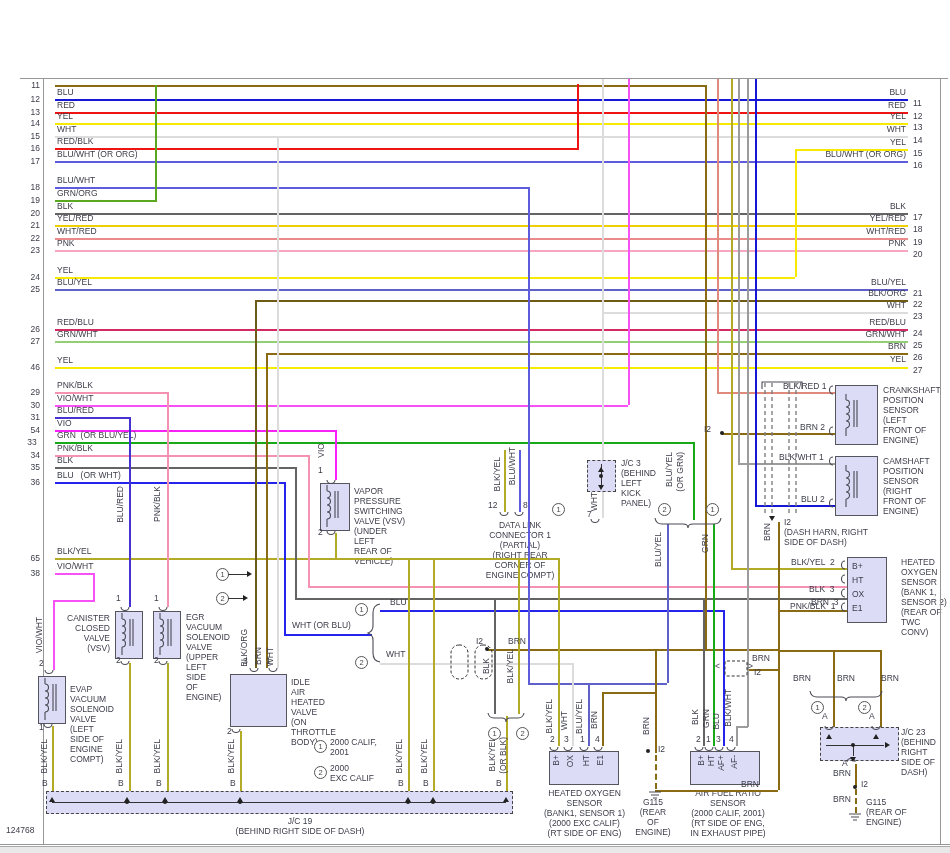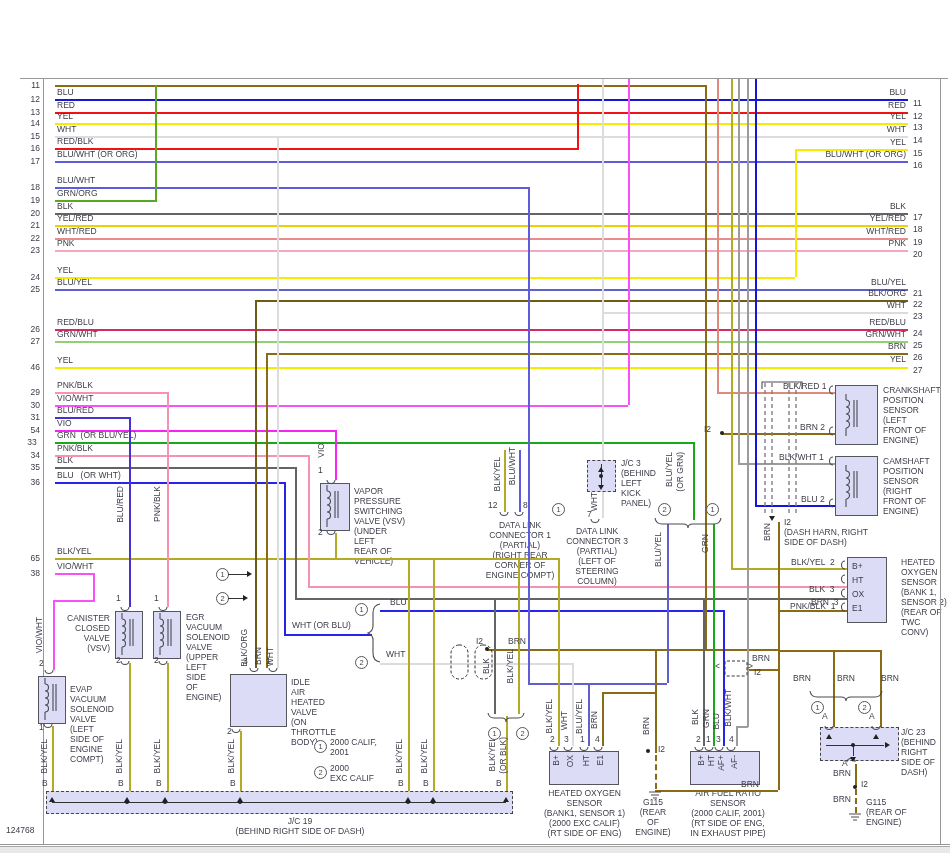--- a/index.html
+++ b/index.html
@@ -65,26 +65,20 @@
 CONNECTOR 1
 (PARTIAL)
 (RIGHT REAR
 CORNER OF
 ENGINE COMPT)</div>
     <div class="blk" style="left:621px;top:458px;">J/C 3
 (BEHIND
 LEFT
 KICK
 PANEL)</div>
-    <div class="blk" style="left:547px;top:526px;width:100px;text-align:center;">DATA LINK
-CONNECTOR 3
-(PARTIAL)
-(LEFT OF
-STEERING
-COLUMN)</div>
     <div class="blk" style="left:883px;top:385px;">CRANKSHAFT
 POSITION
 SENSOR
 (LEFT
 FRONT OF
 ENGINE)</div>
     <div class="blk" style="left:883px;top:456px;">CAMSHAFT
 POSITION
 SENSOR
 (RIGHT

